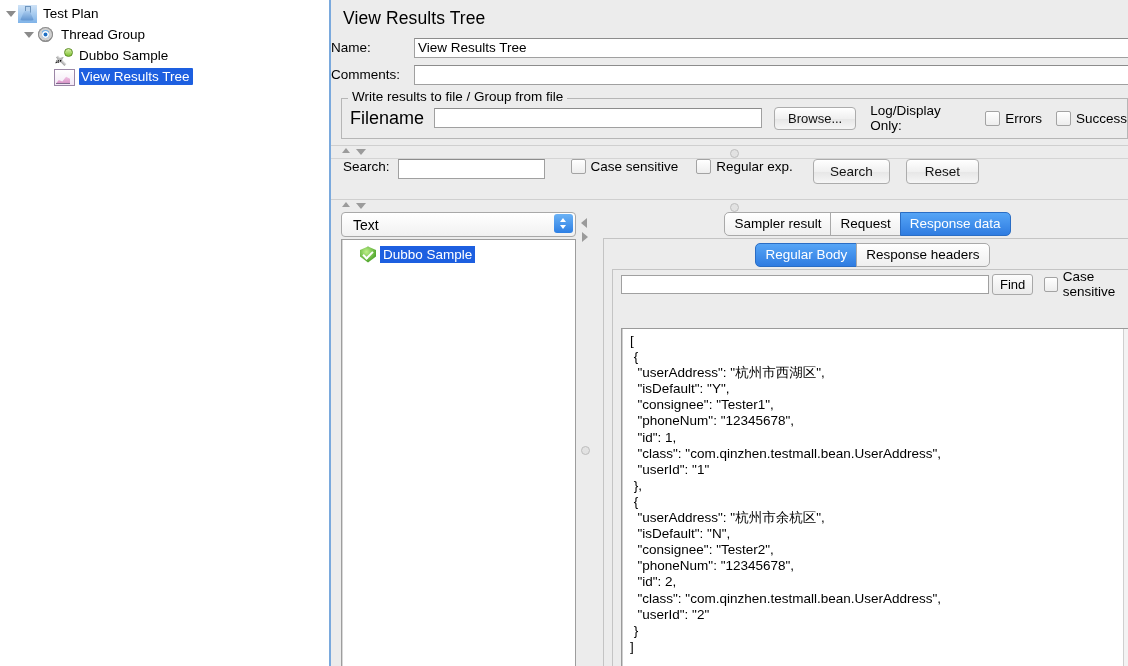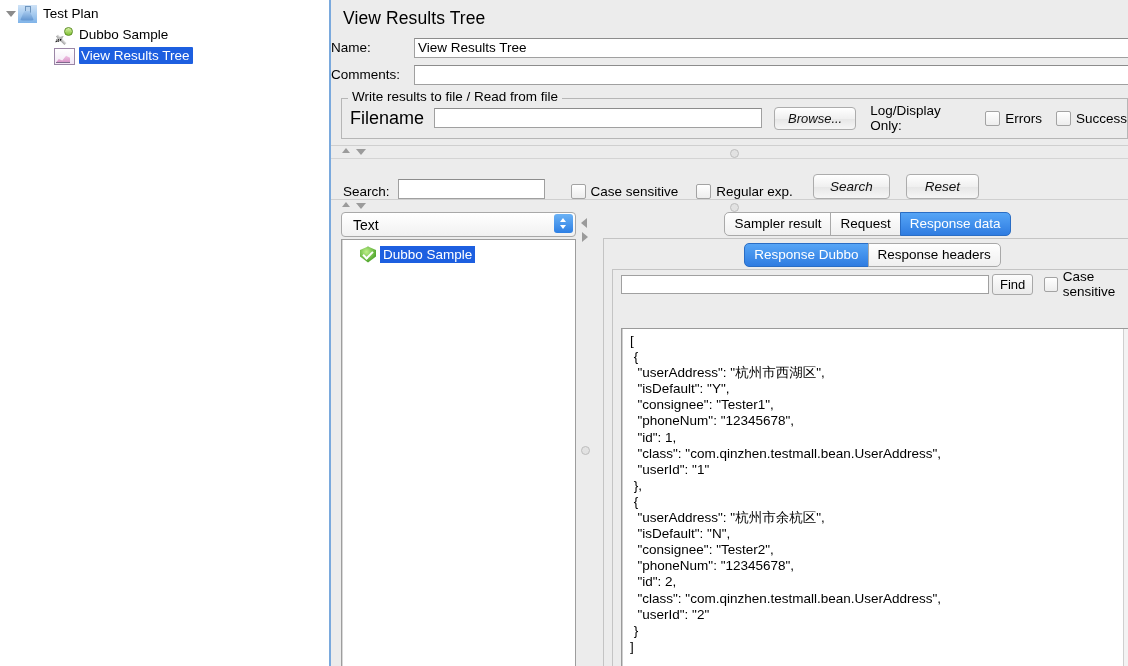--- a/index.html
+++ b/index.html
@@ -53,30 +53,30 @@
       font-family:"Liberation Sans",sans-serif;font-size:13.5px;padding:0 3px;box-sizing:border-box;outline:none;}
   .tfield.name{flex:1;margin-right:-2px;}
 
   .groupbox{position:relative;margin:11px 0 0 10px;border:1px solid #b6b6b6;border-top:none;height:40px;}
   .groupbox .legend{position:absolute;top:-9px;left:6px;background:#ececec;padding:0 4px;font-size:13.5px;}
   .groupbox .legend-line-r{position:absolute;top:0;left:0;right:0;height:1px;background:#b6b6b6;}
   .gb-inner{display:flex;align-items:center;height:100%;padding-left:8px;}
 
   .btn{background:linear-gradient(#ffffff,#f0f0f0 50%,#e6e6e6 51%,#f6f6f6);
     border:1px solid #acacac;border-radius:4px;font-size:13px;padding:3px 10px;
-    font-family:"Liberation Sans",sans-serif;color:#111;box-shadow:0 1px 0 rgba(255,255,255,.6) inset;cursor:default;font-style:italic;}
+    font-family:"Liberation Sans",sans-serif;color:#111;box-shadow:0 1px 0 rgba(255,255,255,.6) inset;cursor:default;}
   .cbx{width:13px;height:13px;border:1px solid #a3a3a3;border-radius:2px;background:linear-gradient(#fff,#ededed);display:inline-block;vertical-align:-2px;}
   .cbl{font-size:13.5px;margin-left:5px;}
 
   .splitter{position:relative;height:12px;background:#ececec;border-top:1px solid #cfcfcf;}
   .splitter .arr{position:absolute;left:11px;top:2px;width:0;height:0;border-left:4px solid transparent;border-right:4px solid transparent;border-bottom:5px solid #9b9b9b;}
   .splitter .arr2{position:absolute;left:25px;top:3px;width:0;height:0;border-left:5px solid transparent;border-right:5px solid transparent;border-top:6px solid #9b9b9b;}
   .splitter .dot{position:absolute;left:50%;top:3px;width:7px;height:7px;border-radius:50%;background:#e2e2e2;border:1px solid #bdbdbd;}
 
-  .searchbar{height:40px;background:#ececec;display:flex;align-items:flex-end;padding-left:12px;border-top:1px solid #d4d4d4;}
+  .searchbar{height:40px;background:#ececec;display:flex;align-items:flex-start;padding-left:12px;border-top:1px solid #d4d4d4;}
 
   
   .lower{position:relative;height:100%;}
   .treepane{position:absolute;left:10px;top:0;width:235px;bottom:0;}
   .combo{position:relative;height:23px;background:linear-gradient(#ffffff,#f1f1f1);border:1px solid #a8a8a8;border-radius:4px;
       display:flex;align-items:center;padding-left:11px;font-size:14px;margin-bottom:11px;}
   .combo .spin{position:absolute;right:2px;top:1px;width:19px;height:19px;border-radius:3px;
       background:linear-gradient(#6bb2f5,#2d7fe4);}
   .combo .spin::before{content:"";position:absolute;left:6px;top:4px;border-left:3.5px solid transparent;border-right:3.5px solid transparent;border-bottom:4px solid #fff;}
   .combo .spin::after{content:"";position:absolute;left:6px;top:11px;border-left:3.5px solid transparent;border-right:3.5px solid transparent;border-top:4px solid #fff;}
@@ -123,20 +123,27 @@
   <div class="sidebar">
     <div style="height:3px"></div>
     <div class="tree-row" style="padding-left:4px">
       <span class="tw down"></span>
       <span class="ticon ic-flask">
           <i></i>
           <b></b>
         </span>
       <span class="tlabel">Test Plan</span>
     </div>
+    <div class="tree-row" style="padding-left:22px">
+      <span class="tw down"></span>
+      <span class="ticon ic-gear">
+          <u></u>
+        </span>
+      <span class="tlabel">Thread Group</span>
+    </div>
     <div class="tree-row" style="padding-left:40px">
       <span class="tw"></span>
       <span class="ticon ic-pip">
           <s></s>
           <q></q>
         </span>
       <span class="tlabel">Dubbo Sample</span>
     </div>
     <div class="tree-row" style="padding-left:40px">
       <span class="tw"></span>
@@ -155,21 +162,21 @@
       <input class="tfield name" value="View Results Tree" style="">
     </div>
 
     <div class="frow">
       <span class="flabel">Comments:</span>
       <input class="tfield name" value="" style="">
     </div>
 
     <div class="groupbox">
       <div class="legend-line-r"></div>
-      <span class="legend">Write results to file / Read from file</span>
+      <span class="legend">Write results to file / Group from file</span>
       <div class="gb-inner">
         <span style="font-size:18px;margin-right:10px">Filename</span>
         <input class="tfield" style="width: 330px;" value="">
         <button class="btn" style="margin-left:12px;padding:3px 13px">Browse...</button>
         <span style="font-size:13.5px;margin-left:14px">Log/Display Only:</span>
         <span class="cbx" style="margin-left:10px"></span>
         <span class="cbl">Errors</span>
         <span class="cbx" style="margin-left:14px"></span>
         <span class="cbl">Success</span>
       </div>
@@ -221,21 +228,21 @@
 
       <div class="detail">
         <div class="tabrow">
           <span class="tab">Sampler result</span>
           <span class="tab">Request</span>
           <span class="tab active">Response data</span>
         </div>
 
         <div class="tabpanel">
           <div class="subtabrow">
-            <span class="tab active">Response Dubbo</span>
+            <span class="tab active">Regular Body</span>
             <span class="tab">Response headers</span>
           </div>
 
           <div class="innerbox">
             <div class="findrow">
               <input class="findfield" value="" style="">
               <button class="findbtn">Find</button>
               <span class="cbx" style="margin-left:11px"></span>
               <span class="cbl">Case sensitive</span>
             </div>

